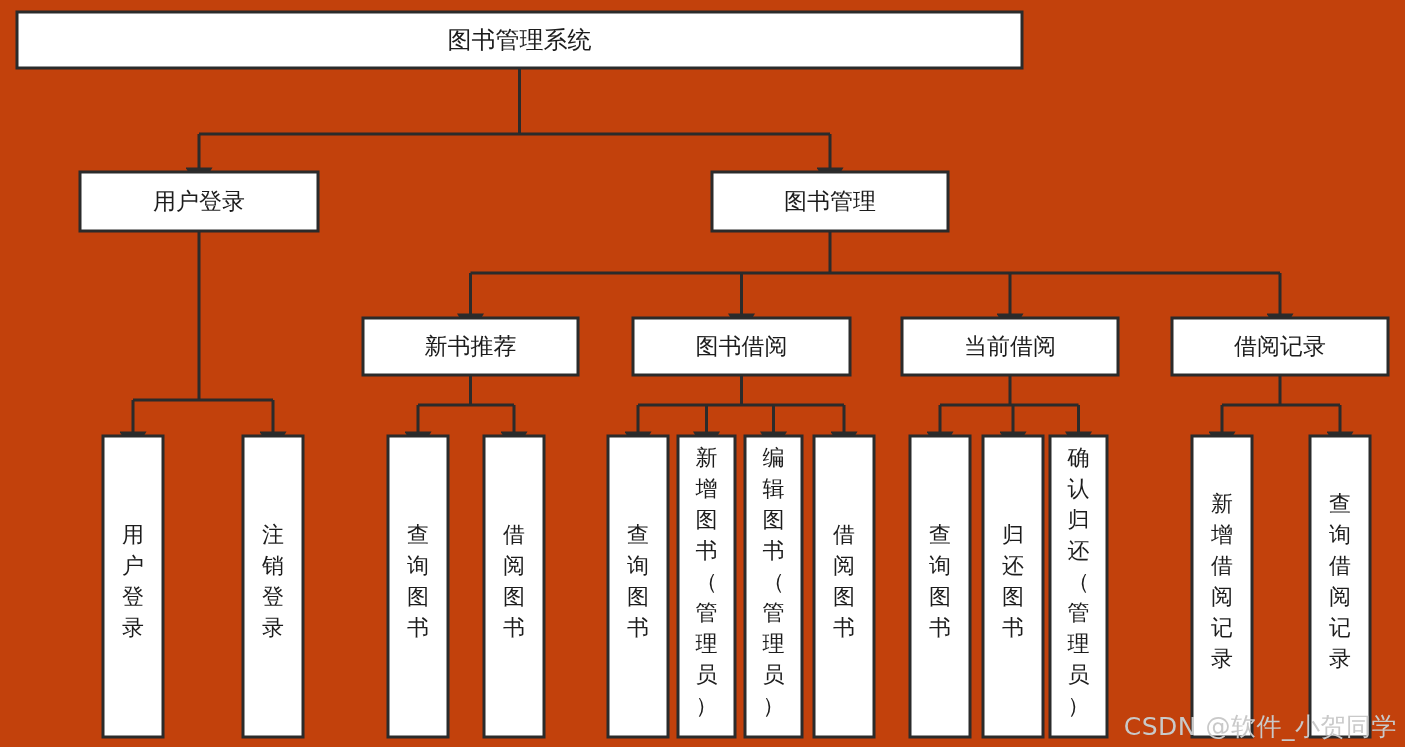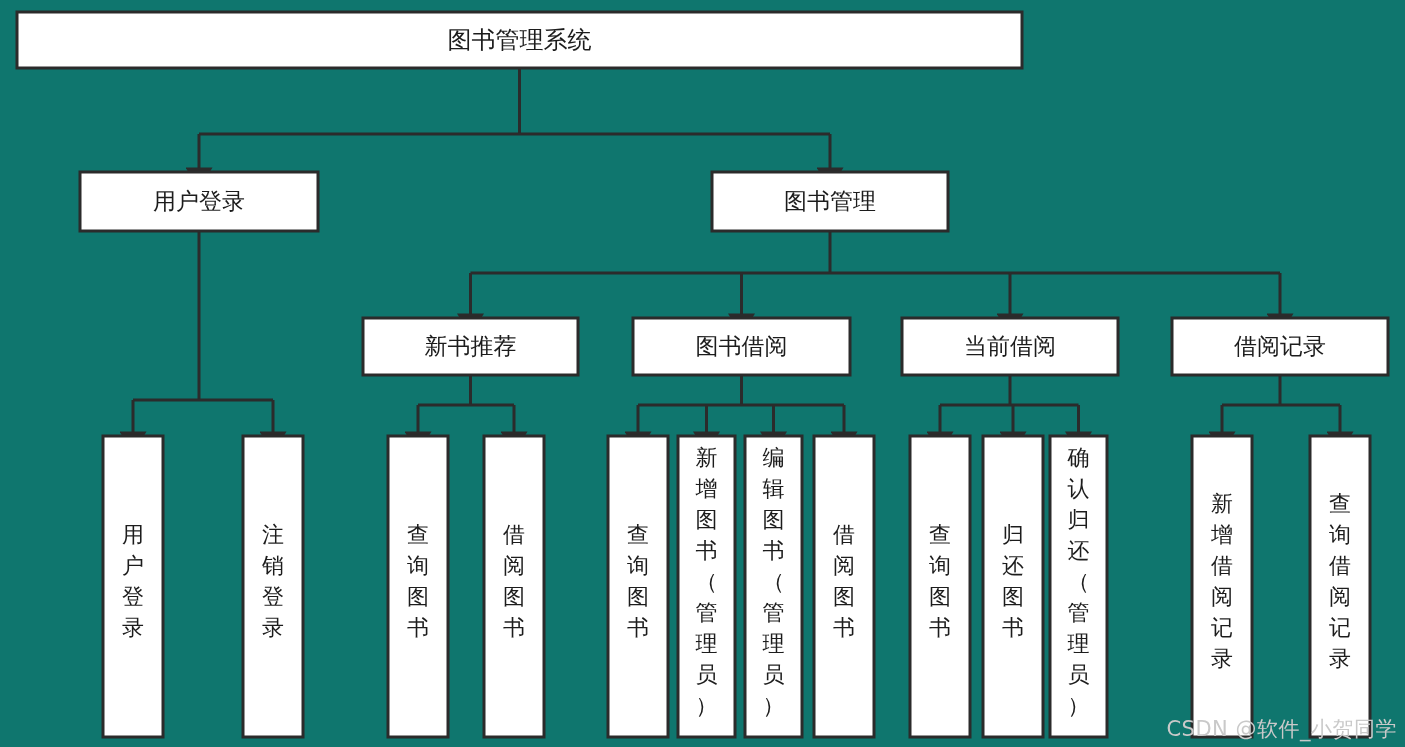--- a/index.html
+++ b/index.html
@@ -1,20 +1,20 @@
 <!DOCTYPE html>
 <html><head>
 <meta charset="utf-8">
 <style>
   html,body{margin:0;padding:0;background:#ffffff;}
   body{
     width:1405px;height:747px;overflow:hidden;
     font-family:"DejaVu Sans","Liberation Sans",sans-serif;
   }
-  #diagram-root{position:relative;width:1405px;height:747px;background:#0f766e;}
+  #diagram-root{position:relative;width:1405px;height:747px;background:#c2410c;}
   svg#tree-svg{position:absolute;left:0;top:0;width:1405px;height:747px;display:block;}
   .node-box{fill:#ffffff;stroke:#2b2b2b;stroke-width:3;}
   .edge-line{stroke:#2b2b2b;stroke-width:3;fill:none;stroke-linecap:butt;}
   .node-label{
     fill:#1c1c1c;
     font-family:"DejaVu Sans","Liberation Sans",sans-serif;
     font-size:23px;
     text-anchor:middle;
     dominant-baseline:middle;
     white-space:pre;
@@ -24,21 +24,21 @@
     fill:#1c1c1c;
     font-family:"DejaVu Sans","Liberation Sans",sans-serif;
     font-size:22px;
     text-anchor:middle;
     white-space:pre;
   }
   .watermark{
     position:absolute;
     right:8px;bottom:4px;
     color:#c9c9c9;
-    font-size:21px;
+    font-size:25px;
     font-family:"DejaVu Sans","Liberation Sans",sans-serif;
     letter-spacing:0.5px;
     user-select:none;
     white-space:pre;
   }
 </style>
 </head>
 <body>
 
 <div id="diagram-root">

